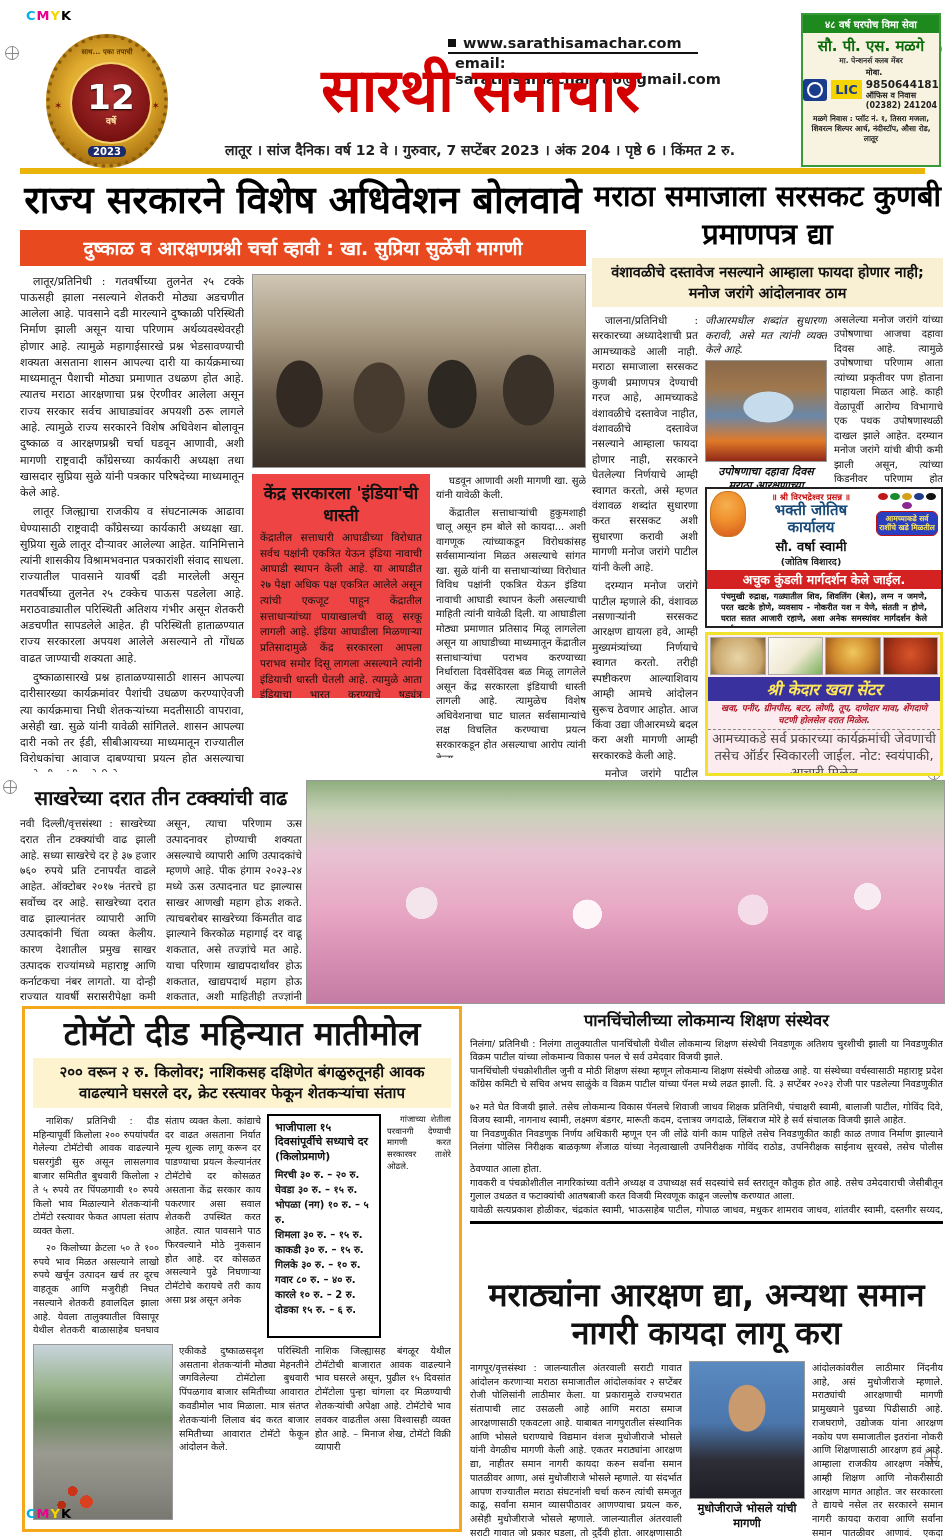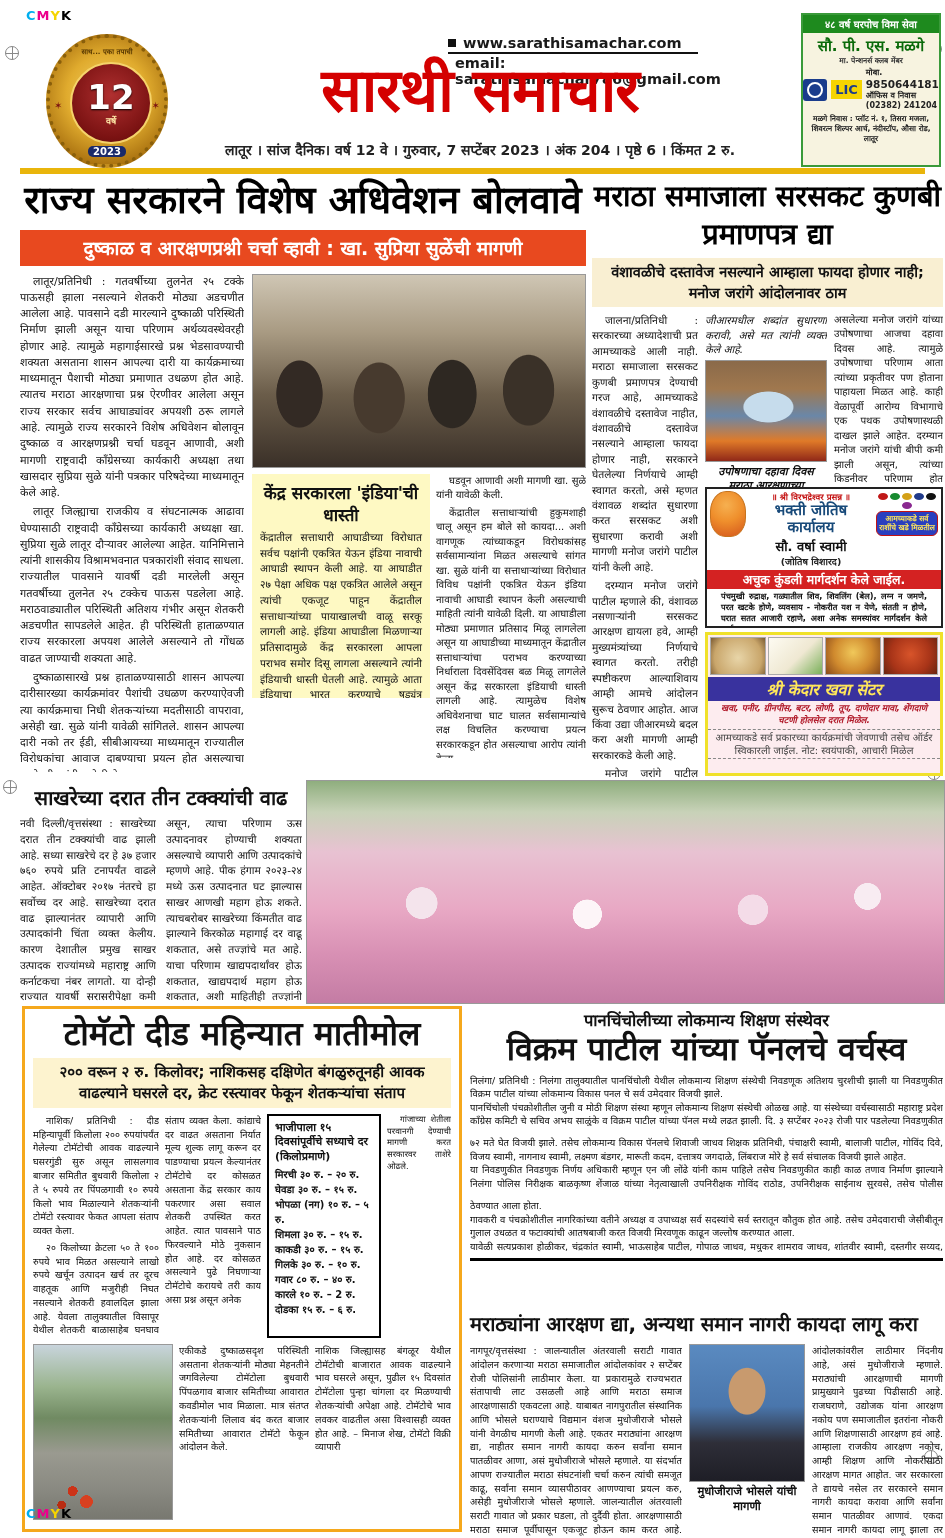--- a/index.html
+++ b/index.html
@@ -66,21 +66,21 @@
   .llcol1{width:224px;height:498px;font-size:11px;line-height:1.48;}
   .llright{flex:1;}
   .photo-press{height:192px;border:1px solid #999;
     background:
       radial-gradient(ellipse 38px 55px at 14% 62%, #332a24 60%, transparent 62%),
       radial-gradient(ellipse 42px 58px at 38% 64%, #473a2e 60%, transparent 62%),
       radial-gradient(ellipse 40px 56px at 60% 62%, #2e2822 60%, transparent 62%),
       radial-gradient(ellipse 42px 58px at 83% 60%, #3a3128 60%, transparent 62%),
       linear-gradient(180deg,#cfc6b4 0%,#a89a82 30%,#6b5d4a 62%,#3a3028 100%);}
   .llbottom{display:flex;gap:6px;margin-top:6px;}
-  .indiabox{width:178px;height:224px;background:#fef9c3;padding:8px;box-sizing:border-box;overflow:hidden;}
+  .indiabox{width:178px;height:224px;background:#ef4444;padding:8px;box-sizing:border-box;overflow:hidden;}
   .ib-title{font-size:17px;font-weight:bold;text-align:center;line-height:1.3;margin-bottom:4px;}
   .indiabox p{margin:0;font-size:10.5px;line-height:1.5;}
   .llcol3{flex:1;height:284px;font-size:10px;line-height:1.45;}
 
   
   .leadR{left:592px;top:178px;width:351px;}
   .hl2{font-size:29px;font-weight:bold;line-height:1.3;text-align:center;color:#000;}
   .creambar{margin-top:5px;background:#f9efd2;color:#111;font-size:14.5px;font-weight:bold;
             text-align:center;padding:4px 3px;line-height:1.4;}
   .lrrow{display:flex;gap:7px;margin-top:6px;}
@@ -121,21 +121,21 @@
   .kh-strip{display:flex;gap:2px;padding:2px;}
   .kh-img{flex:1;height:36px;border:1px solid #aaa;}
   .kh-img.i1{background:radial-gradient(circle at 50% 55%,#e8d5a8 0%,#c9a66b 70%,#7a5a32 100%);}
   .kh-img.i2{background:linear-gradient(135deg,#fdfbf2 0%,#efe8d2 55%,#7ab05a 100%);}
   .kh-img.i3{background:radial-gradient(circle at 50% 40%,#f0c85a 0%,#d08a2e 55%,#8a4a1a 100%);}
   .kh-img.i4{background:radial-gradient(circle at 50% 45%,#d8542a 0%,#a83418 60%,#6a2410 100%);}
   .kh-title{background:#39329e;color:#ffe75a;font-size:16px;font-weight:bold;text-align:center;
             padding:1px 0;font-style:italic;}
   .kh-items{font-size:8.8px;font-weight:bold;font-style:italic;color:#b01828;text-align:center;
             padding:2px 4px;line-height:1.35;}
-  .kh-note{font-size:10px;color:#444;text-align:center;border-top:1px dashed #888;
+  .kh-note{font-size:13px;color:#444;text-align:center;border-top:1px dashed #888;
            border-bottom:1px dashed #888;padding:1px 3px;line-height:1.3;}
   .kh-bottom{display:flex;align-items:center;}
   .kh-left{flex:1;text-align:center;font-size:9.5px;font-weight:bold;line-height:1.4;padding:2px;}
   .kh-div{width:1px;align-self:stretch;background:#555;}
   .kh-right{flex:1;text-align:center;font-size:9.5px;font-weight:bold;line-height:1.4;padding:2px;}
 
   
   .sugar{left:20px;top:786px;width:282px;}
   .hl3{font-size:20px;font-weight:bold;text-align:center;line-height:1.2;}
   .sgrow{display:flex;gap:10px;margin-top:6px;}
@@ -174,21 +174,21 @@
 
   
   .vikram{left:470px;top:1008px;width:473px;border-bottom:3px solid #000;padding-bottom:6px;}
   .vk-kicker{font-size:16.5px;font-weight:bold;text-align:center;}
   .hl5{font-size:32px;font-weight:bold;text-align:center;line-height:1.15;}
   .vkrow{display:flex;gap:10px;margin-top:6px;height:178px;flex-direction:column;}
   .vkcol{flex:1;font-size:9.5px;line-height:1.42;}
 
   
   .maratha{left:470px;top:1276px;width:473px;}
-  .hl6{font-size:20px;font-weight:bold;line-height:1.2;margin-top:36px;}
+  .hl6{font-size:32px;font-weight:bold;text-align:center;line-height:1.2;}
   .marow{display:flex;gap:7px;margin-top:8px;height:216px;}
   .mcol1{width:212px;font-size:9.5px;line-height:1.45;}
   .ma-photowrap{width:116px;flex:none;}
   .photo-portrait{height:136px;border:1px solid #999;
     background:
       radial-gradient(ellipse 30px 38px at 50% 34%, #c89a6e 60%, transparent 63%),
       linear-gradient(180deg,#5a8ac0 0%,#4a76ac 45%,#2e2e38 72%,#1e1e26 100%);}
   .ma-caption{font-size:11.5px;font-weight:bold;text-align:center;line-height:1.3;margin-top:2px;}
   .mcol2{flex:1;font-size:9.5px;line-height:1.45;}
 </style>
@@ -375,21 +375,20 @@
     </div>
     <div class="tombot">
       <div class="photo-tomato"></div>
       <div class="bcol1 jtext col">एकीकडे दुष्काळसदृश परिस्थिती असताना शेतकऱ्यांनी मोठ्या मेहनतीने जगविलेल्या टोमॅटोला बुधवारी पिंपळगाव बाजार समितीच्या आवारात कवडीमोल भाव मिळाला. मात्र संतप्त शेतकऱ्यांनी लिलाव बंद करत बाजार समितीच्या आवारात टोमॅटो फेकून आंदोलन केले.</div>
       <div class="bcol2 jtext col">नाशिक जिल्ह्यासह बंगळूर येथील टोमॅटोची बाजारात आवक वाढल्याने भाव घसरले असून, पुढील १५ दिवसांत टोमॅटोला पुन्हा चांगला दर मिळण्याची शेतकऱ्यांची अपेक्षा आहे. टोमॅटोचे भाव लवकर वाढतील असा विश्वासही व्यक्त होत आहे. – मिनाज शेख, टोमॅटो विक्री व्यापारी</div>
     </div>
   </div>
 
   <div class="vikram abs">
     <div class="vk-kicker">पानचिंचोलीच्या लोकमान्य शिक्षण संस्थेवर</div>
-    <div class="hl5">विक्रम पाटील यांच्या पॅनलचे वर्चस्व</div>
     <div class="vkrow">
       <div class="vkcol jtext col pre">निलंगा/ प्रतिनिधी : निलंगा तालुक्यातील पानचिंचोली येथील लोकमान्य शिक्षण संस्थेची निवडणूक अतिशय चुरशीची झाली या निवडणुकीत विक्रम पाटील यांच्या लोकमान्य विकास पनल चे सर्व उमेदवार विजयी झाले.
 पानचिंचोली पंचक्रोशीतील जुनी व मोठी शिक्षण संस्था म्हणून लोकमान्य शिक्षण संस्थेची ओळख आहे. या संस्थेच्या वर्चस्वासाठी महाराष्ट्र प्रदेश काँग्रेस कमिटी चे सचिव अभय साळुंके व विक्रम पाटील यांच्या पॅनल मध्ये लढत झाली. दि. ३ सप्टेंबर २०२३ रोजी पार पडलेल्या निवडणुकीत संस्थेच्या ११३ सभासदांपैकी १११ सभासदांनी मतदानाचा हक्क बजावला. त्यात अध्यक्षपदासाठी विक्रम पाटील यांनी</div>
       <div class="vkcol jtext col pre">७२ मते घेत विजयी झाले. तसेच लोकमान्य विकास पॅनलचे शिवाजी जाधव शिक्षक प्रतिनिधी, पंचाक्षरी स्वामी, बालाजी पाटील, गोविंद दिवे, विजय स्वामी, नागनाथ स्वामी, लक्ष्मण बंडगर, मारूती कदम, दत्तात्रय जगदाळे, लिंबराज मोरे हे सर्व संचालक विजयी झाले आहेत.
 या निवडणुकीत निवडणुक निर्णय अधिकारी म्हणून एन जी लोंढे यांनी काम पाहिले तसेच निवडणुकीत काही काळ तणाव निर्माण झाल्याने निलंगा पोलिस निरीक्षक बाळकृष्ण शेंजाळ यांच्या नेतृत्वाखाली उपनिरीक्षक गोविंद राठोड, उपनिरीक्षक साईनाथ सुरवसे, तसेच पोलीस जमादार सुनील पाटील आदींसह १० पोलीस कर्मचारी यांच्या उपस्थित चोख पोलीस बंदोबस्त</div>
       <div class="vkcol jtext col pre">ठेवण्यात आला होता.
 गावकरी व पंचक्रोशीतील नागरिकांच्या वतीने अध्यक्ष व उपाध्यक्ष सर्व सदस्यांचे सर्व स्तरातून कौतुक होत आहे. तसेच उमेदवाराची जेसीबीतून गुलाल उधळत व फटाक्यांची आतषबाजी करत विजयी मिरवणूक काढून जल्लोष करण्यात आला.
 यावेळी सत्यप्रकाश होळीकर, चंद्रकांत स्वामी, भाऊसाहेब पाटील, गोपाळ जाधव, मधुकर शामराव जाधव, शांतवीर स्वामी, दस्तगीर सय्यद, गुंडेराव जाधव, नागनाथ पवार, पाशा सय्यद, रमेश जाधव, नेताजी पाटील, विश्वजीत पाटील, विशाल पाटील, विकास पाटील, डॉ. सुधीर स्वामी, संजय स्वामी, बापु हणमंते आदींसह ग्रामस्थ मोठ्या संख्येने उपस्थित होते.</div>
     </div>
   </div>

